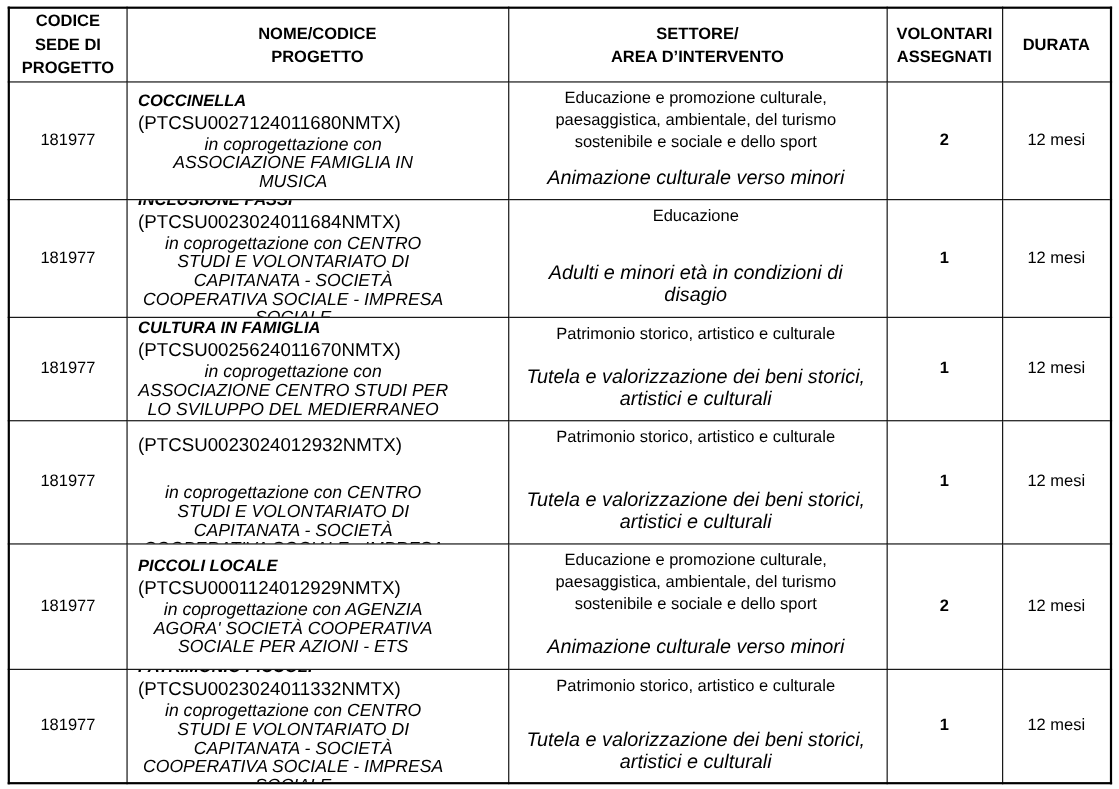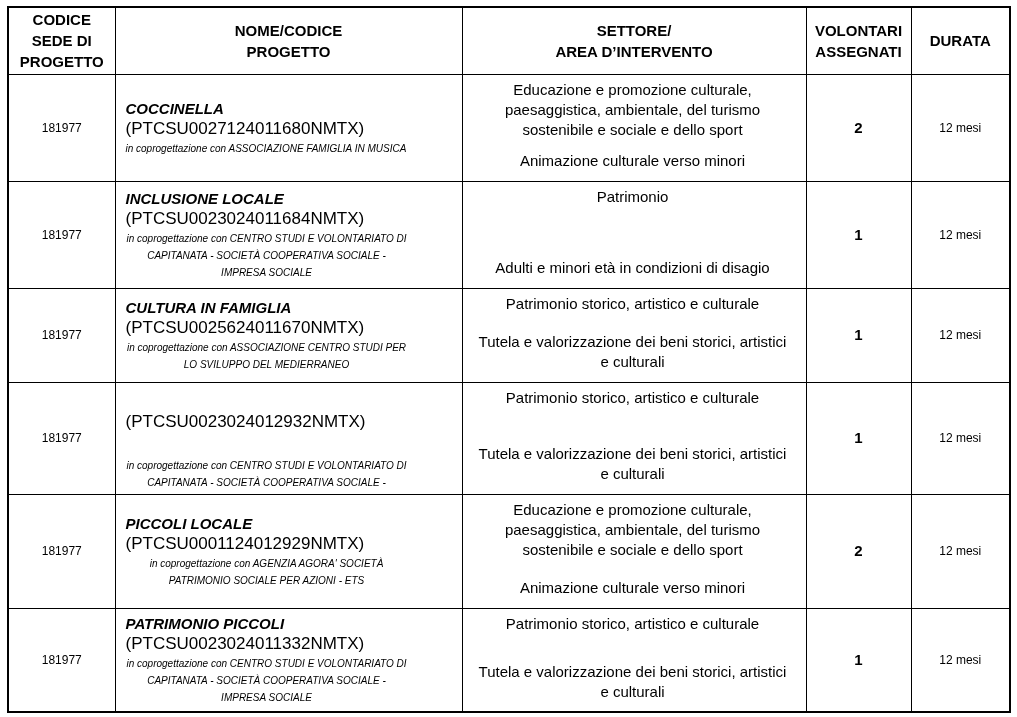--- a/index.html
+++ b/index.html
@@ -53,21 +53,21 @@
   
   .r0 .fill { height: 105px; }
   .r1 .fill { height: 105px; }
   .r2 .fill { height: 92px;  }
   .r3 .fill { height: 110px; gap: 24px; }
   .r4 .fill { height: 112px; }
   .r5 .fill { height: 102px; }
   .fill { box-sizing: border-box; width: 100%; }
 
   .codice-val, .durata-val {
-    font-size: 12px;
+    font-size: 15px;
     line-height: 20px;
     text-align: right;
   }
   .vol-val {
     font-size: 15px;
     font-weight: bold;
     line-height: 20px;
   }
   .nome-wrap {
     display: flex;
@@ -80,39 +80,40 @@
     font-size: 15px;
     font-weight: bold;
     font-style: italic;
     line-height: 20px;
   }
   .proj-code {
     font-size: 17px;
     line-height: 20px;
   }
   .proj-coprog {
-    font-size: 10px;
+    font-size: 16px;
     font-style: italic;
     line-height: 17px;
     max-width: 282px;
     margin-top: 1px;
   }
   .sett-wrap {
     display: flex;
     flex-direction: column;
     justify-content: space-between;
     padding: 5px 14px 9px 14px;
   }
   .settore-txt {
     font-size: 15px;
     line-height: 20px;
     max-width: 312px;
   }
   .area-txt {
-    font-size: 15px;
+    font-size: 18px;
+    font-style: italic;
     line-height: 20px;
     max-width: 312px;
   }
 </style>
 </head>
 <body>
 
 <div class="page">
   <table class="projects">
     <colgroup>
@@ -152,28 +153,28 @@
         </div>
       </td>
       <td><span class="vol-val">2</span></td>
       <td><span class="durata-val">12 mesi</span></td>
     </tr>
 
     <tr class="r1">
       <td><span class="codice-val">181977</span></td>
       <td>
         <div class="nome-wrap fill">
-          <div class="proj-name">INCLUSIONE LOCALE</div>
+          <div class="proj-name">INCLUSIONE PASSI</div>
           <div class="proj-code">(PTCSU0023024011684NMTX)</div>
           <div class="proj-coprog">in coprogettazione con CENTRO STUDI E VOLONTARIATO DI CAPITANATA - SOCIETÀ COOPERATIVA SOCIALE - IMPRESA SOCIALE</div>
         </div>
       </td>
       <td>
         <div class="sett-wrap fill">
-          <div class="settore-txt">Patrimonio</div>
+          <div class="settore-txt">Educazione</div>
           <div class="area-txt">Adulti e minori età in condizioni di disagio</div>
         </div>
       </td>
       <td><span class="vol-val">1</span></td>
       <td><span class="durata-val">12 mesi</span></td>
     </tr>
 
     <tr class="r2">
       <td><span class="codice-val">181977</span></td>
       <td>
@@ -211,21 +212,21 @@
       <td><span class="vol-val">1</span></td>
       <td><span class="durata-val">12 mesi</span></td>
     </tr>
 
     <tr class="r4">
       <td><span class="codice-val">181977</span></td>
       <td>
         <div class="nome-wrap fill">
           <div class="proj-name">PICCOLI LOCALE</div>
           <div class="proj-code">(PTCSU0001124012929NMTX)</div>
-          <div class="proj-coprog">in coprogettazione con AGENZIA AGORA' SOCIETÀ PATRIMONIO SOCIALE PER AZIONI - ETS</div>
+          <div class="proj-coprog">in coprogettazione con AGENZIA AGORA' SOCIETÀ COOPERATIVA SOCIALE PER AZIONI - ETS</div>
         </div>
       </td>
       <td>
         <div class="sett-wrap fill">
           <div class="settore-txt">Educazione e promozione culturale, paesaggistica, ambientale, del turismo sostenibile e sociale e dello sport</div>
           <div class="area-txt">Animazione culturale verso minori</div>
         </div>
       </td>
       <td><span class="vol-val">2</span></td>
       <td><span class="durata-val">12 mesi</span></td>

